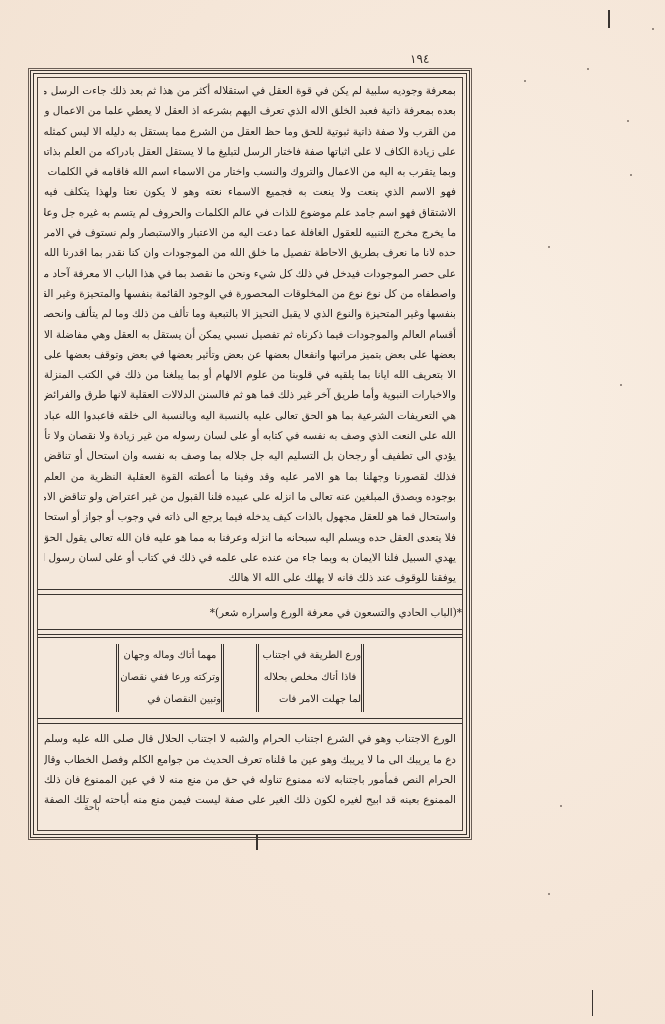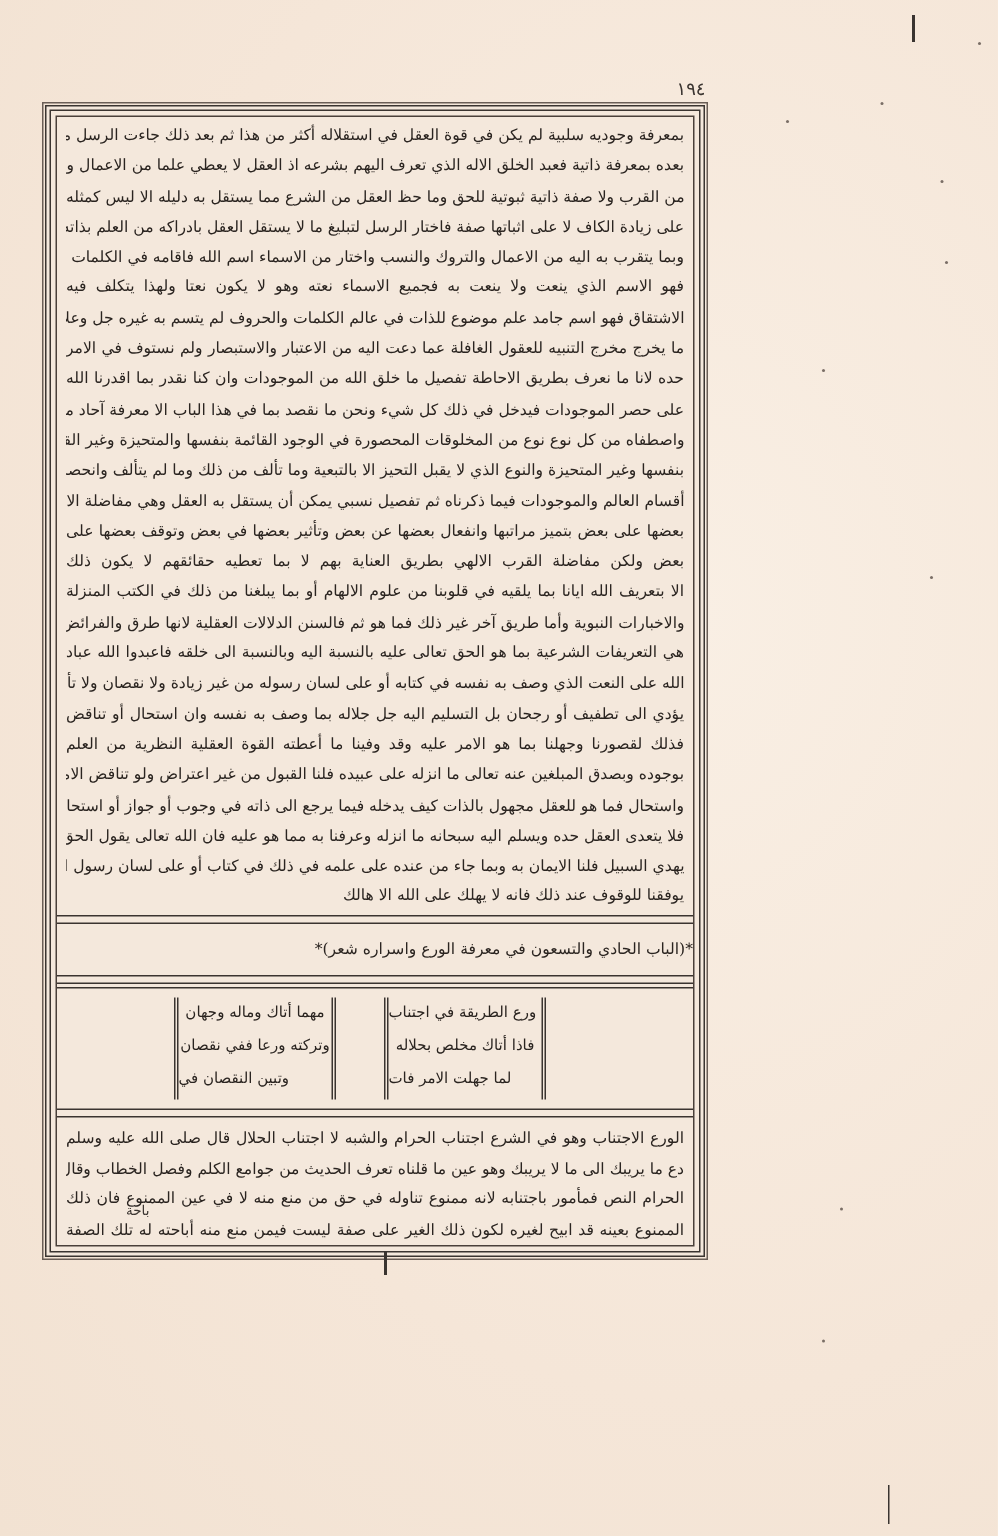--- a/index.html
+++ b/index.html
@@ -5,21 +5,21 @@
   html, body { margin:0; padding:0; }
   body {
     width:665px; height:1024px; overflow:hidden; position:relative;
     background:#f6e9dc;
     background-image: radial-gradient(ellipse at 70% 40%, #f9efe4 0%, #f5e6d8 60%, #f2e2d2 100%);
     font-family: "DejaVu Serif", serif;
     color:#2a2420;
   }
   .page-number {
     position:absolute; left:410px; top:52px; font-size:12px; color:#3a3430;
-    font-family:"DejaVu Sans", sans-serif; letter-spacing:1px;margin-left:41px;
+    font-family:"DejaVu Sans", sans-serif; letter-spacing:1px;
   }
   .margin-mark { position:absolute; background:#3a3430; width:2px; }
   .speck { position:absolute; width:2px; height:2px; border-radius:50%; background:#7a6e66; }
   .frame {
     position:absolute; left:30px; top:70px; width:440px; height:768px;
     box-sizing:border-box;
     border:4px double #3a3430;
     outline:1px solid #6a5e56; outline-offset:1px;
     background:#f4e8dc;
   }
@@ -34,21 +34,21 @@
   .rule-double { height:4px; border-top:1px solid #3a3430; border-bottom:1px solid #3a3430; margin:2px 0; }
   .heading {
     direction:rtl; text-align:right; font-size:10.4px; height:30px; line-height:30px;
   }
   .verse-row { position:relative; height:80px; border-top:1px solid #3a3430; }
   .verse-box {
     position:absolute; top:6px; height:68px; width:108px; box-sizing:border-box;
     border-left:3px double #3a3430; border-right:3px double #3a3430;
     direction:rtl; text-align:center; font-size:10px; line-height:22px;
   }
-  .verse-box .line { height:22px; text-align:left; text-align-last:center; }
+  .verse-box .line { height:22px; text-align:right; text-align-last:center; }
   .verse-right { left:218px; }
   .verse-left { left:78px; }
   .footer-catch {
     position:absolute; left:84px; top:802px; font-size:9px; direction:rtl; color:#3a3430;
   }
   .tick { position:absolute; left:256px; top:834px; width:2px; height:16px; background:#3a3430; }
 </style>
 </head>
 <body>
 
@@ -75,21 +75,20 @@
       <span class="line">وبما يتقرب به اليه من الاعمال والتروك والنسب واختار من الاسماء اسم الله فاقامه في الكلمات مقامه</span>
       <span class="line">فهو الاسم الذي ينعت ولا ينعت به فجميع الاسماء نعته وهو لا يكون نعتا ولهذا يتكلف فيه</span>
       <span class="line">الاشتقاق فهو اسم جامد علم موضوع للذات في عالم الكلمات والحروف لم يتسم به غيره جل وعلا</span>
       <span class="line">ما يخرج مخرج التنبيه للعقول الغافلة عما دعت اليه من الاعتبار والاستبصار ولم نستوف في الامر</span>
       <span class="line">حده لانا ما نعرف بطريق الاحاطة تفصيل ما خلق الله من الموجودات وان كنا نقدر بما اقدرنا الله</span>
       <span class="line">على حصر الموجودات فيدخل في ذلك كل شيء ونحن ما نقصد بما في هذا الباب الا معرفة آحاد ما اختاره</span>
       <span class="line">واصطفاه من كل نوع نوع من المخلوقات المحصورة في الوجود القائمة بنفسها والمتحيزة وغير القائمة</span>
       <span class="line">بنفسها وغير المتحيزة والنوع الذي لا يقبل التحيز الا بالتبعية وما تألف من ذلك وما لم يتألف وانحصرت</span>
       <span class="line">أقسام العالم والموجودات فيما ذكرناه ثم تفصيل نسبي يمكن أن يستقل به العقل وهي مفاضلة الاشياء</span>
       <span class="line">بعضها على بعض بتميز مراتبها وانفعال بعضها عن بعض وتأثير بعضها في بعض وتوقف بعضها على</span>
-      <span class="line">بعض ولكن مفاضلة القرب الالهي بطريق العناية بهم لا بما تعطيه حقائقهم لا يكون ذلك</span>
       <span class="line">الا بتعريف الله ايانا بما يلقيه في قلوبنا من علوم الالهام أو بما يبلغنا من ذلك في الكتب المنزلة</span>
       <span class="line">والاخبارات النبوية وأما طريق آخر غير ذلك فما هو ثم فالسنن الدلالات العقلية لانها طرق والفرائض</span>
       <span class="line">هي التعريفات الشرعية بما هو الحق تعالى عليه بالنسبة اليه وبالنسبة الى خلقه فاعبدوا الله عباد</span>
       <span class="line">الله على النعت الذي وصف به نفسه في كتابه أو على لسان رسوله من غير زيادة ولا نقصان ولا تأويل</span>
       <span class="line">يؤدي الى تطفيف أو رجحان بل التسليم اليه جل جلاله بما وصف به نفسه وان استحال أو تناقض</span>
       <span class="line">فذلك لقصورنا وجهلنا بما هو الامر عليه وقد وفينا ما أعطته القوة العقلية النظرية من العلم</span>
       <span class="line">بوجوده وبصدق المبلغين عنه تعالى ما انزله على عبيده فلنا القبول من غير اعتراض ولو تناقض الامر</span>
       <span class="line">واستحال فما هو للعقل مجهول بالذات كيف يدخله فيما يرجع الى ذاته في وجوب أو جواز أو استحالة</span>
       <span class="line">فلا يتعدى العقل حده ويسلم اليه سبحانه ما انزله وعرفنا به مما هو عليه فان الله تعالى يقول الحق وهو</span>
       <span class="line">يهدي السبيل فلنا الايمان به وبما جاء من عنده على علمه في ذلك في كتاب أو على لسان رسول الله والله</span>

